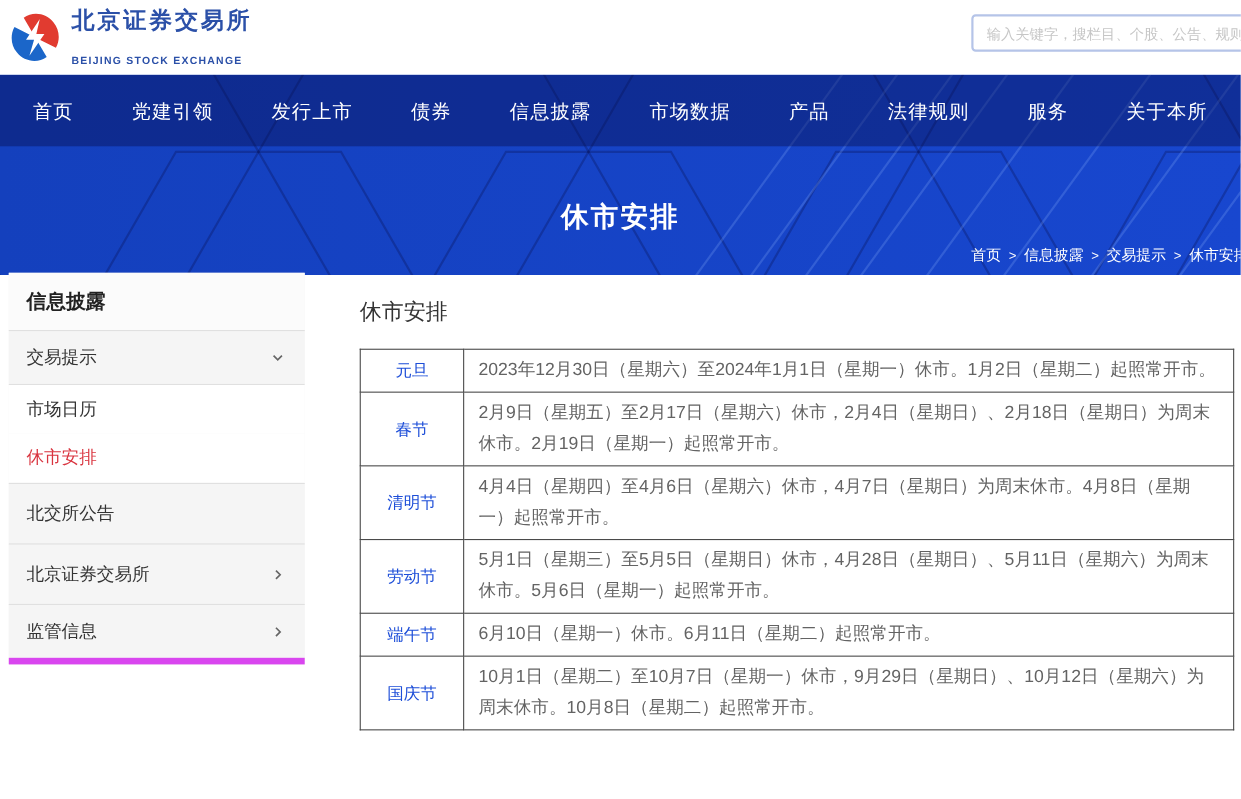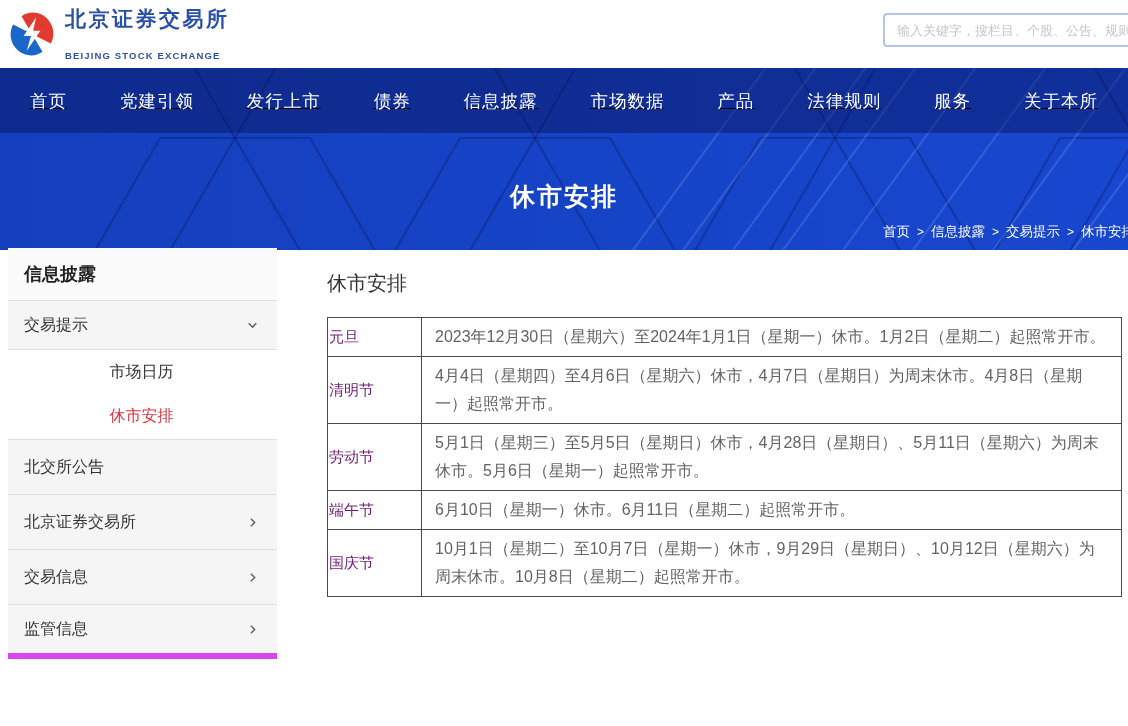--- a/index.html
+++ b/index.html
@@ -17,21 +17,21 @@
   .logo-cn { font-size:21px; font-weight:bold; color:#2b50a8; letter-spacing:2.5px; line-height:1.15; }
   .logo-en { font-size:9.5px; font-weight:bold; color:#2b50a8; letter-spacing:1.15px; margin-top:18px; }
   .search-input {
     position:absolute; left:883px; top:13px; width:268px; height:34px;
     border:2px solid #b5c4e8; border-radius:4px; padding:0 12px; font-size:13px; color:#333; outline:none;
     font-family:"Liberation Sans","DejaVu Sans",sans-serif;
   }
   .search-input::placeholder { color:#c6c6c6; }
 
   
-  .hero { position:relative; height:182px; background:linear-gradient(90deg,#1440bd,#1847cf); overflow:hidden;text-decoration:underline; }
+  .hero { position:relative; height:182px; background:linear-gradient(90deg,#1440bd,#1847cf); overflow:hidden; }
   .hero-pattern { position:absolute; left:0; top:0; pointer-events:none; }
   .navbar {
     position:relative; height:65px; display:flex; justify-content:space-between; align-items:center;
     padding:0 30px; background:rgba(8,14,78,0.42);
   }
   .nav-item { color:#fff; font-size:17.5px; font-weight:500; letter-spacing:1px; text-decoration:none; white-space:nowrap; cursor:pointer; }
   .banner-title {
     position:absolute; top:112px; left:0; right:0; margin:0; text-align:center;
     color:#fff; font-size:25px; font-weight:bold; letter-spacing:2px;
   }
@@ -43,30 +43,30 @@
   .content { display:flex; align-items:flex-start; }
   .sidebar { width:269px; margin-left:8px; margin-top:-2px; background:#f5f5f5; position:relative; z-index:2; }
   .sidebar-title { background:#fbfbfb; height:52px; line-height:52px; padding-left:16px; font-size:18px; font-weight:bold; color:#222; }
   .side-item {
     display:flex; align-items:center; justify-content:space-between;
     padding:0 18px 0 16px; font-size:16px; color:#333; background:#f5f5f5;
     height:55px; border-top:1px solid #e0e0e0; cursor:pointer;
   }
   .side-item:last-child { border-bottom:6px solid #d946ef; }
   .side-item.expanded { height:49px; }
-  .side-item.sub { background:#fff; height:45px; border-top:none;justify-content:center; }
+  .side-item.sub { background:#fff; height:45px; border-top:none; }
   .side-item.sub.first-sub { border-top:1px solid #e0e0e0; }
   .side-item.active { color:#d9343f; }
   .chev { display:block; }
 
   .main { flex:1; padding:12px 0 0 26px; background:#fff; }
   .page-title { font-size:20px; font-weight:500; color:#333; margin:8px 0 20px 24px; }
   .holiday-table { border-collapse:collapse; margin-left:24px; width:795px; table-layout:fixed; }
   .holiday-table td { border:1px solid #4a4a4a; }
-  td.holiday { width:94px; font-size:15px; color:#701a75; }
+  td.holiday { width:94px; text-align:center; font-size:15px; color:#1d4ed8; }
   td.detail { padding:5px 13px; font-size:16px; line-height:28px; color:#636363; }
 </style>
 </head>
 <body>
 
 <header class="site-header">
   <div class="logo">
     <svg class="logo-icon" viewBox="0 0 44 44">
       <path d="M12 5 C20 -1 32 1 38 9 C43 15 44 24 40 31 L22 22 Z" fill="#e13b30"></path>
       <path d="M32 39 C24 45 12 43 6 35 C1 29 0 20 4 13 L22 22 Z" fill="#1b66c9"></path>
@@ -141,41 +141,39 @@
         <div class="side-item">
           <span>北交所公告</span>
         </div>
         <div class="side-item">
           <span>北京证券交易所</span>
           <svg class="chev" width="13" height="13" viewBox="0 0 12 12">
             <polyline points="4.5,2.5 8,6 4.5,9.5" fill="none" stroke="#666" stroke-width="1.4"></polyline>
           </svg>
         </div>
         <div class="side-item">
-          <span>交易信息</span>
-          <svg class="chev" width="13" height="13" viewBox="0 0 12 12">
-            <polyline points="4.5,2.5 8,6 4.5,9.5" fill="none" stroke="#666" stroke-width="1.4"></polyline>
-          </svg>
-        </div>
-        <div class="side-item">
           <span>监管信息</span>
           <svg class="chev" width="13" height="13" viewBox="0 0 12 12">
             <polyline points="4.5,2.5 8,6 4.5,9.5" fill="none" stroke="#666" stroke-width="1.4"></polyline>
           </svg>
         </div>
       </div>
   </aside>
 
   <main class="main">
     <h2 class="page-title">休市安排</h2>
     <table class="holiday-table">
       <tbody id="table-body">
           <tr>
             <td class="holiday">元旦</td>
             <td class="detail">2023年12月30日（星期六）至2024年1月1日（星期一）休市。1月2日（星期二）起照常开市。</td>
+          </tr>
+          <tr>
+            <td class="holiday">春节</td>
+            <td class="detail">2月9日（星期五）至2月17日（星期六）休市，2月4日（星期日）、2月18日（星期日）为周末休市。2月19日（星期一）起照常开市。</td>
           </tr>
           <tr>
             <td class="holiday">清明节</td>
             <td class="detail">4月4日（星期四）至4月6日（星期六）休市，4月7日（星期日）为周末休市。4月8日（星期一）起照常开市。</td>
           </tr>
           <tr>
             <td class="holiday">劳动节</td>
             <td class="detail">5月1日（星期三）至5月5日（星期日）休市，4月28日（星期日）、5月11日（星期六）为周末休市。5月6日（星期一）起照常开市。</td>
           </tr>
           <tr>

